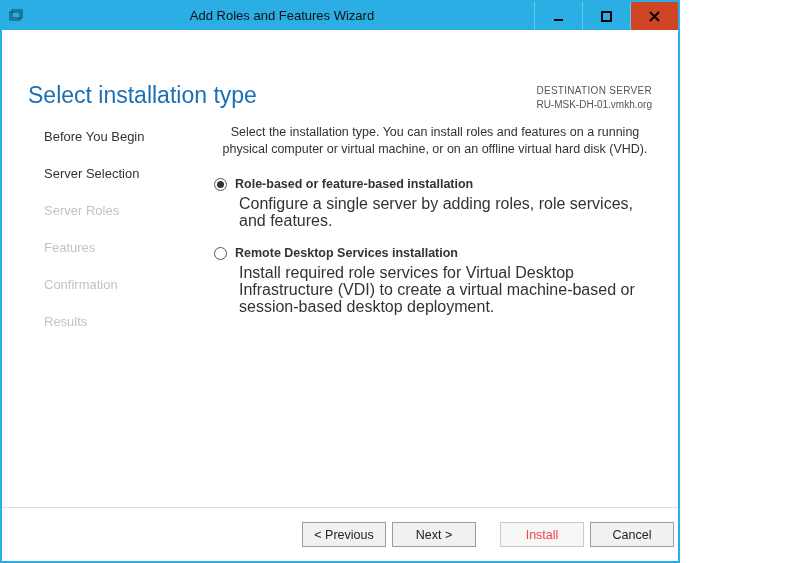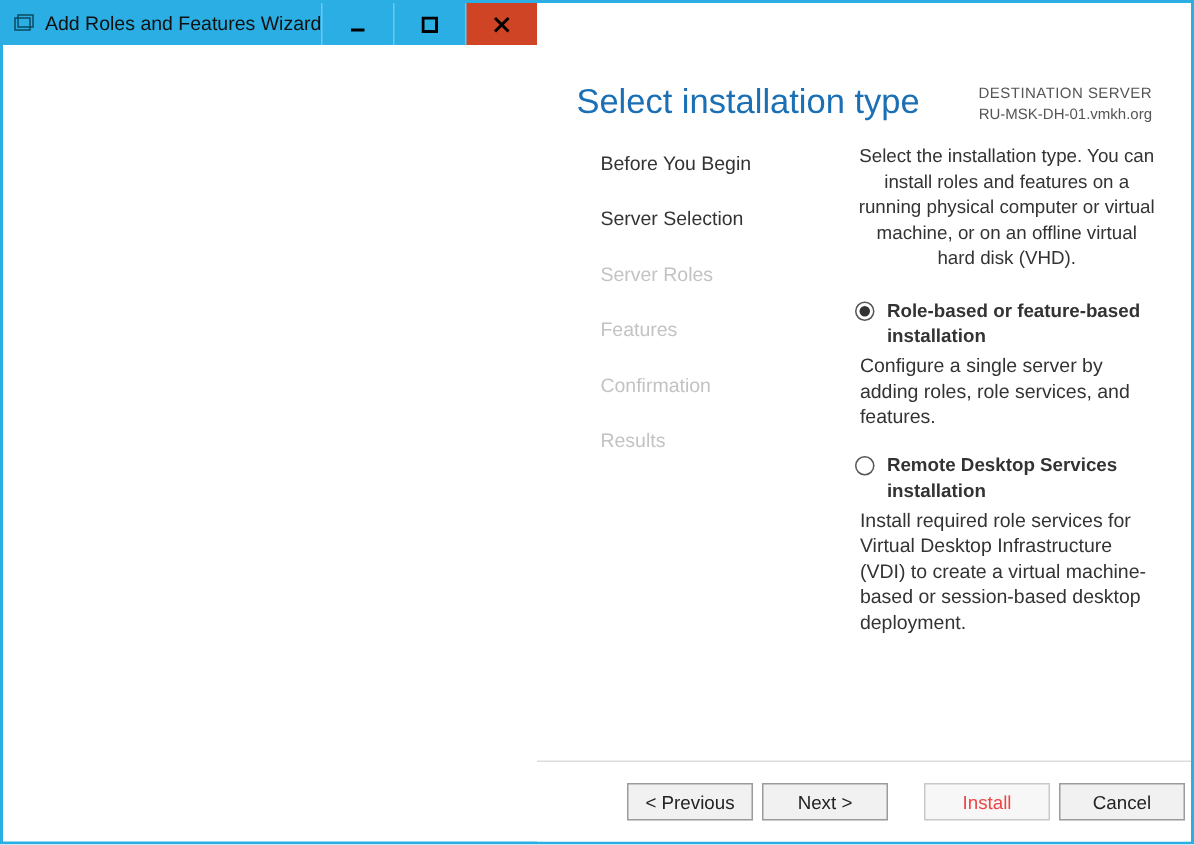--- a/index.html
+++ b/index.html
@@ -5,25 +5,25 @@
   * { box-sizing: border-box; }
   body {
     margin: 0;
     font-family: "Segoe UI", Tahoma, sans-serif;
     background: #fff;
     width: 796px;
     height: 563px;
     overflow: hidden;
   }
   .window {
-    width: 796px;
+    width: 680px;
     height: 563px;
     border: 2px solid #2aaee3;
     display: flex;
-    flex-direction: row;
+    flex-direction: column;
     background: #fff;
   }
   .titlebar {
     height: 28px;
     background: #2aaee3;
     display: flex;
     align-items: stretch;
     position: relative;
   }
   .titlebar-icon {
@@ -135,22 +135,22 @@
     width: 7px; height: 7px;
     background: #333;
     border-radius: 50%;
     top: 2px; left: 2px;
   }
   .option-title {
     font-weight: bold;
     font-size: 12.5px;
   }
   .option-desc {
-    margin-left: 3px;
-    font-size: 13px;
+    margin-left: 25px;
+    font-size: 16px;
     color: #333;
     margin-top: 2px;
   }
   .footer-row {
     height: 54px;
     border-top: 1px solid #ddd;
     display: flex;
     align-items: center;
     justify-content: flex-end;
     padding: 0 4px;

